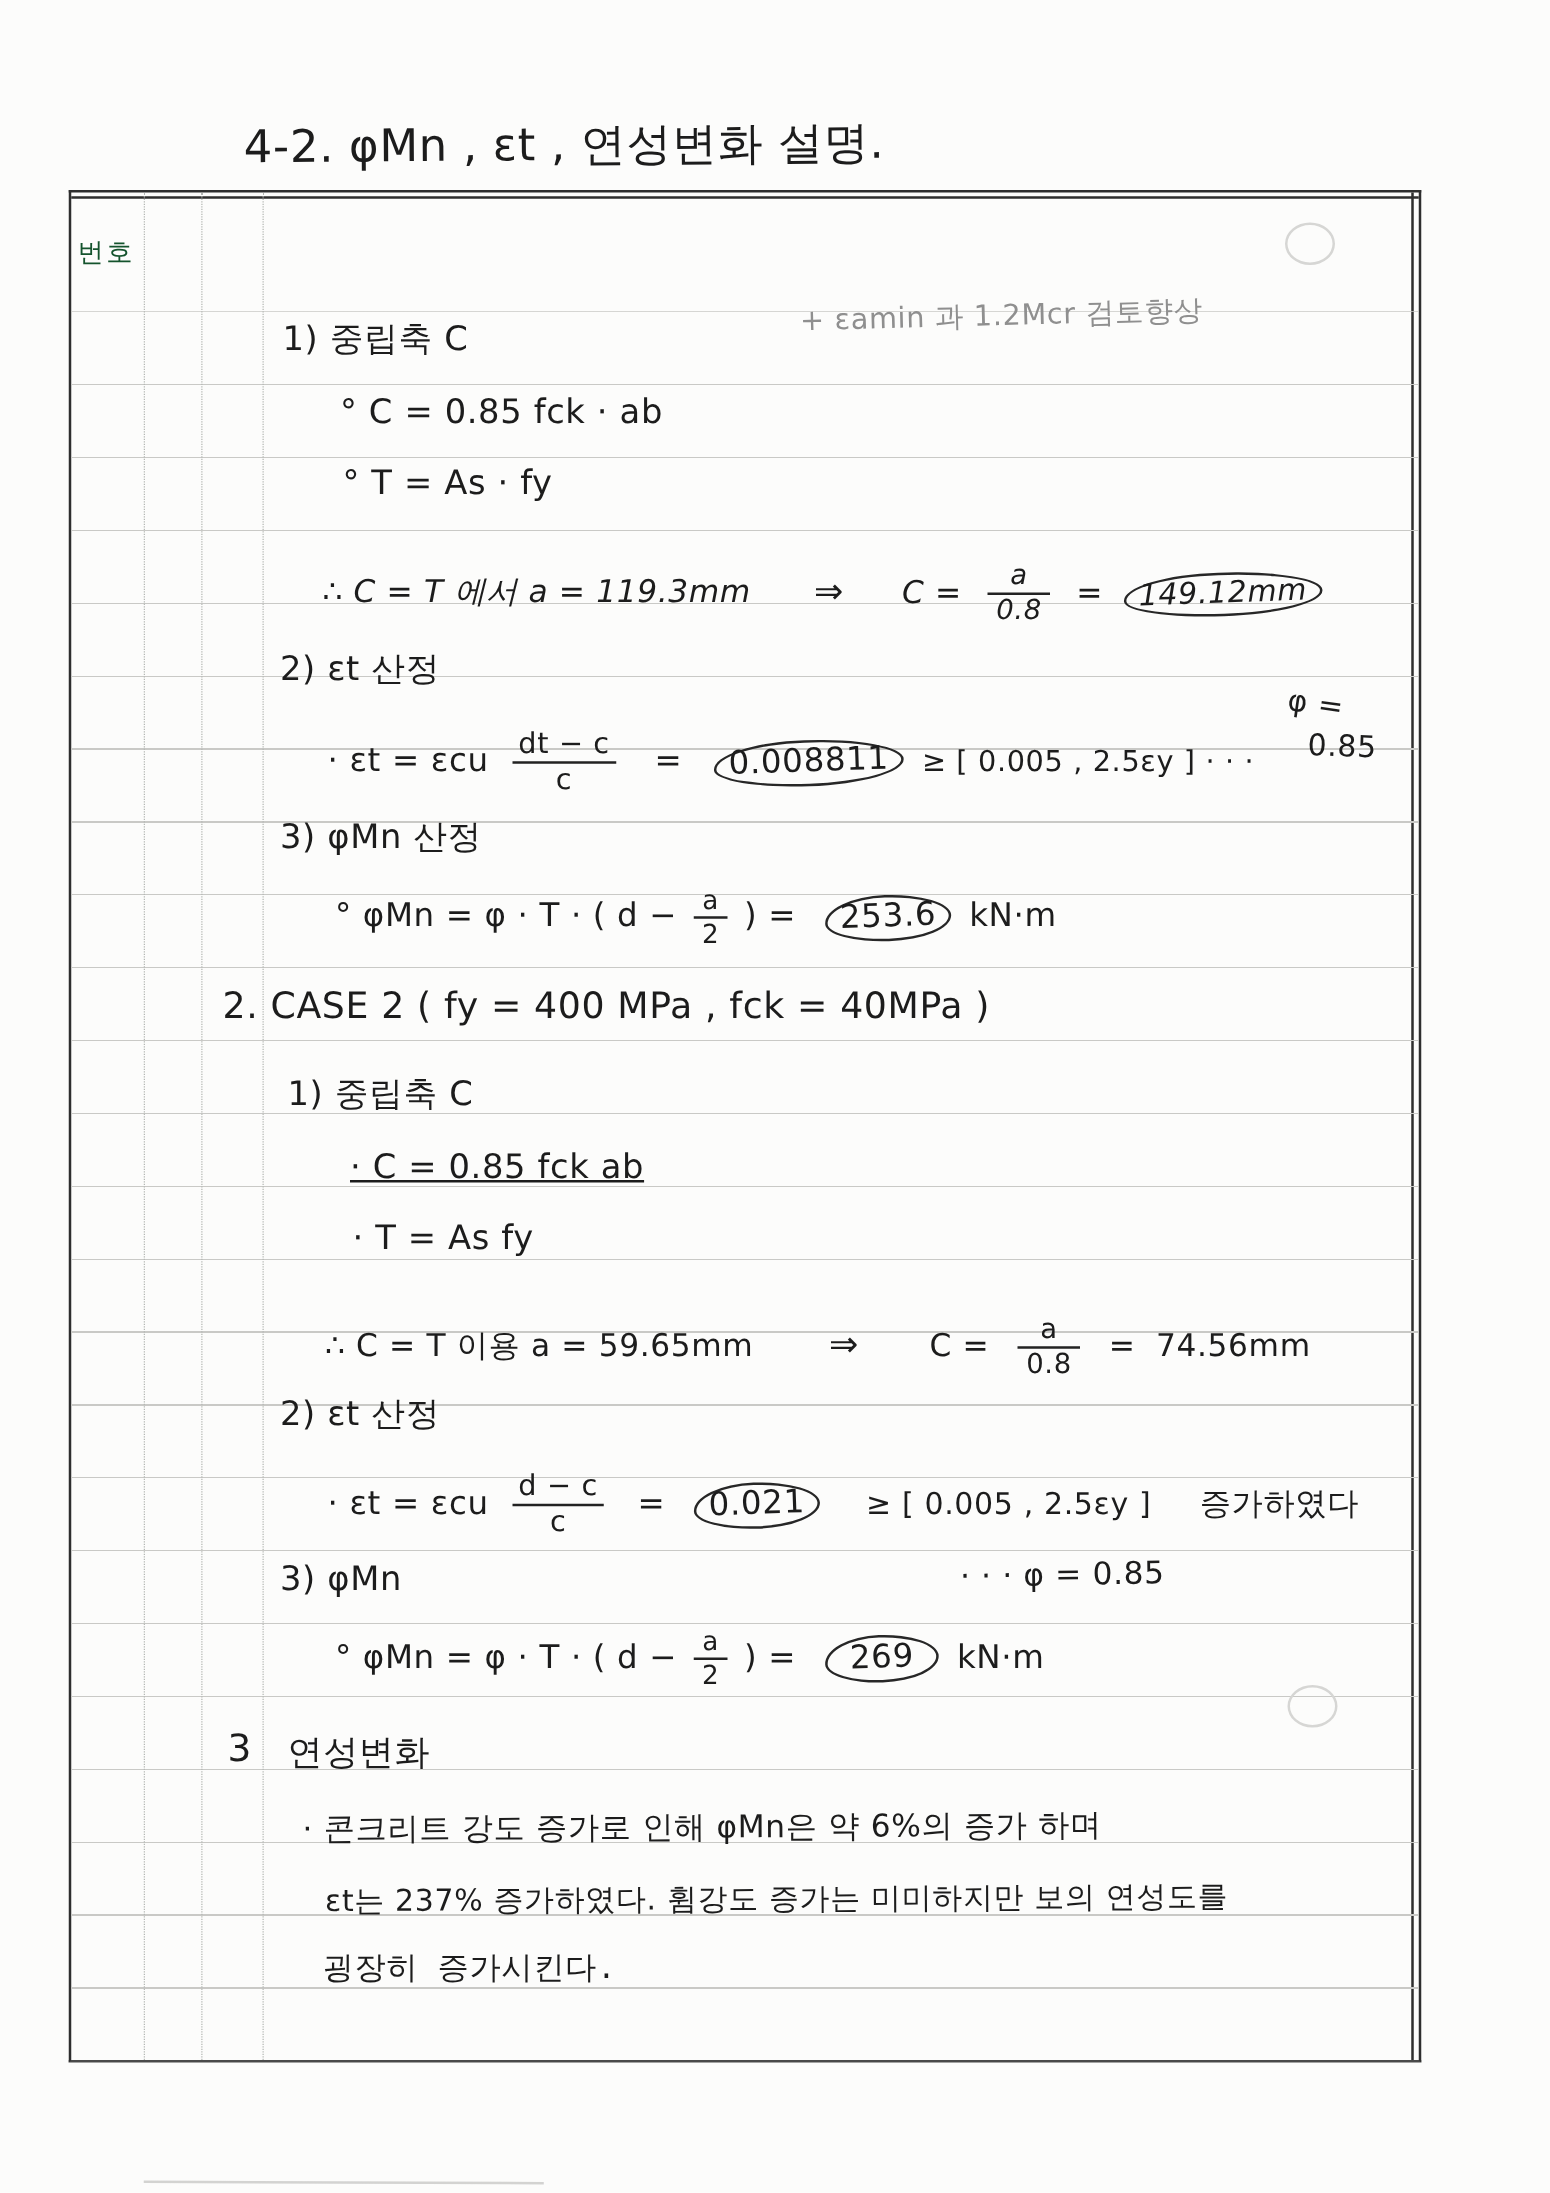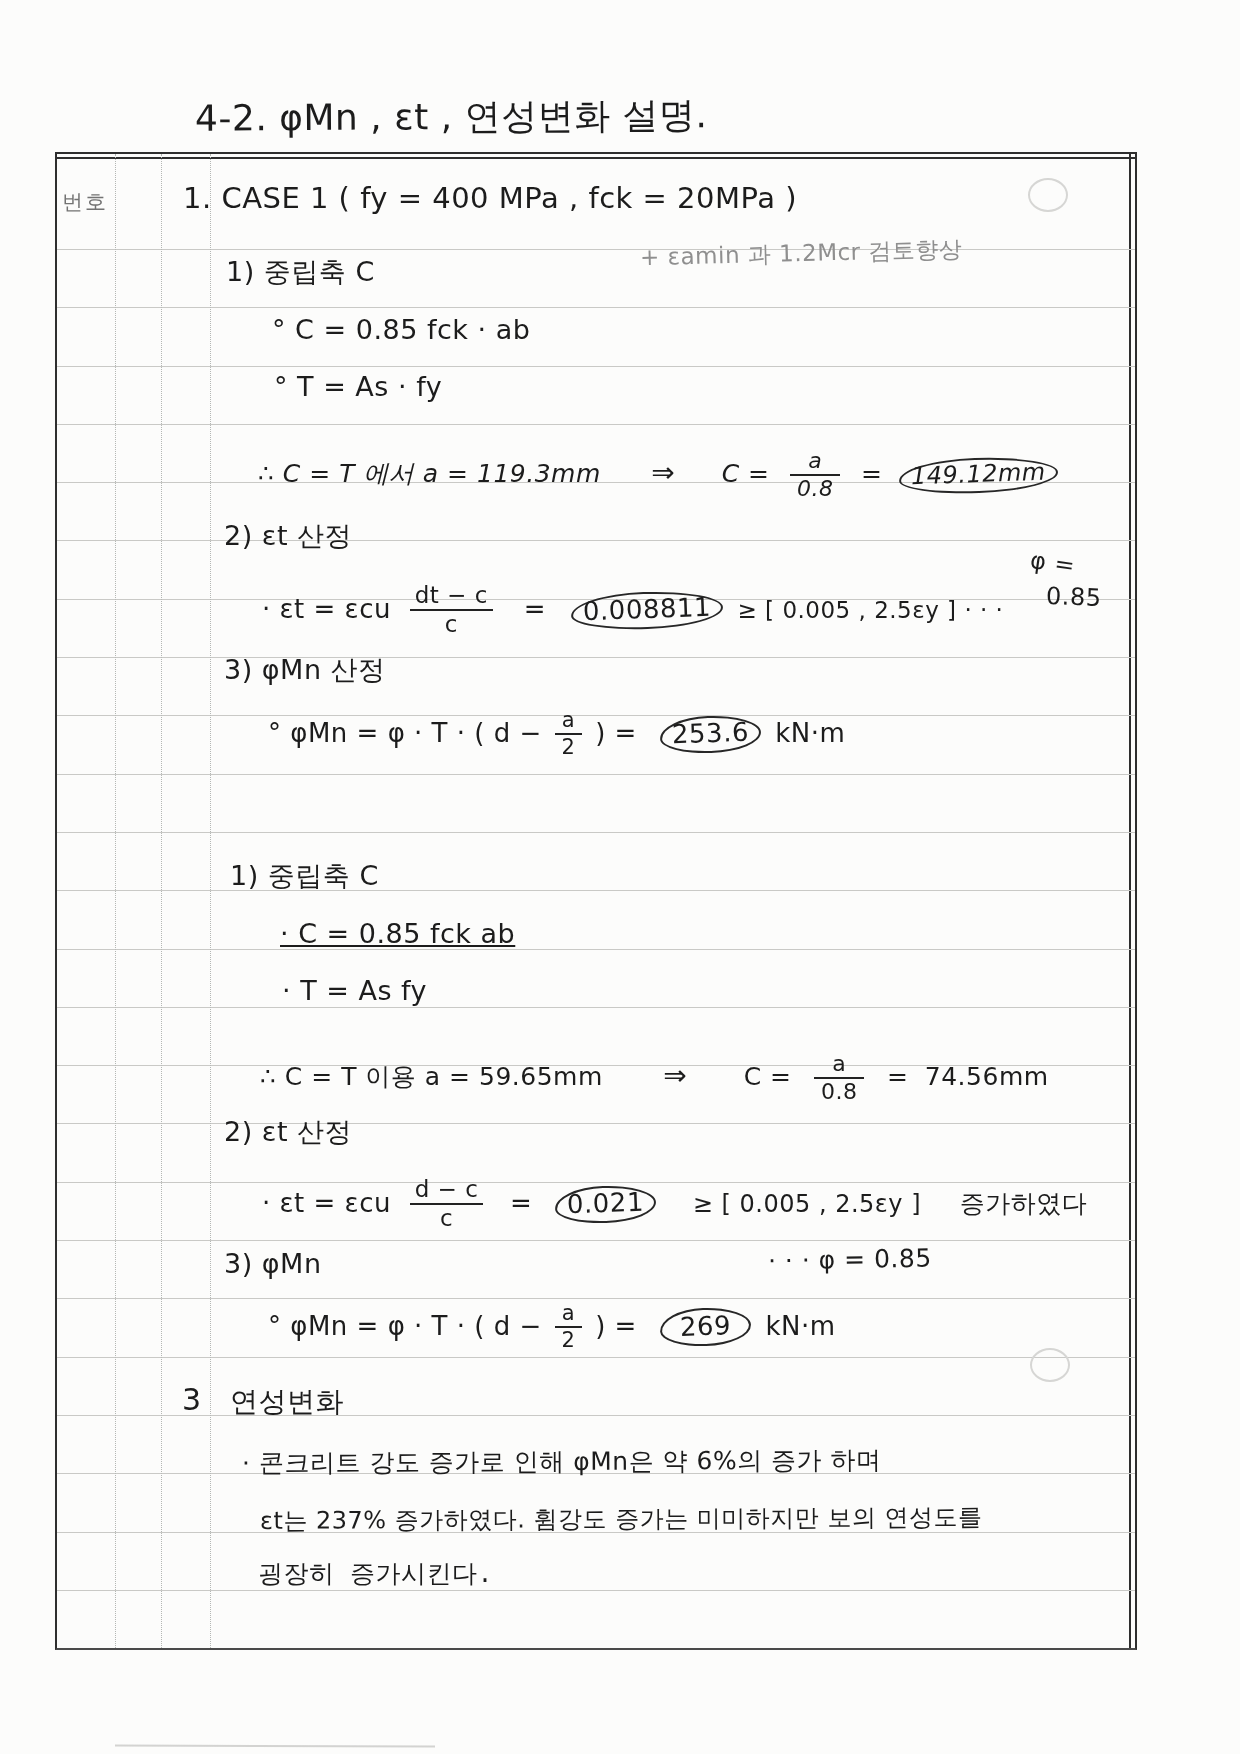--- a/index.html
+++ b/index.html
@@ -30,21 +30,21 @@
   .hl{position:absolute; white-space:nowrap; line-height:1.15; letter-spacing:.5px;}
   .pencil{color:#8f8f8f;}
   .circled{
     display:inline-block; border:2px solid #272727; padding:1px 10px 2px;
     border-radius:48% 52% 50% 50% / 58% 48% 52% 42%;
     transform:rotate(-2deg);
   }
   .frac{display:inline-block; text-align:center; vertical-align:middle; line-height:1;}
   .frac .num{display:block; padding:0 5px 2px;}
   .frac .den{display:block; border-top:2px solid #222; padding:2px 7px 0;}
-  .corner-label{position:absolute; left:62px; top:188px; font-size:21px; color:#737373; letter-spacing:2px;}
+  .corner-label{position:absolute; left:62px; top:188px; font-size:21px; color:#14532d; letter-spacing:2px;}
   .hole{position:absolute; width:36px; height:30px; border:2px solid #d6d6d4; border-radius:50%;}
   .scan-line{position:absolute; height:2px; background:#b7b7b5; opacity:.6;}
 </style>
 </head>
 <body>
 
 <div class="page">
 
   <div class="sheet">
     <div class="inner-top"></div>
@@ -56,21 +56,20 @@
   </div>
 
   <div class="hole" style="left:1028px; top:178px;"></div>
   <div class="hole" style="left:1030px; top:1348px;"></div>
   <div class="scan-line" style="left:115px; top:1745px; width:320px; transform:rotate(.2deg);"></div>
 
   <div class="corner-label">번호</div>
 
   <div class="hl" style="left:195px; top:96px; font-size:36px; transform:rotate(-.4deg);">4-2.  φMn ,  εt ,  연성변화 설명.</div>
 
-  <div class="hl" style="left:183px; top:182px; font-size:29px;">1.  CASE 1     ( fy = 400 MPa ,   fck = 20MPa )</div>
 
   <div class="hl" style="left:226px; top:256px; font-size:27px;">1)  중립축   C</div>
 
   <div class="hl pencil" style="left:640px; top:240px; font-size:23px; transform:rotate(-1.5deg);">+  εamin 과  1.2Mcr  검토향상</div>
 
   <div class="hl" style="left:272px; top:314px; font-size:27px;">°  C  =  0.85 fck · ab</div>
 
   <div class="hl" style="left:274px; top:371px; font-size:27px;">°  T  =  As · fy</div>
 
   <div class="hl" style="left:258px; top:450px; font-size:25px;font-style:italic;">
@@ -107,20 +106,21 @@
     <span>°  φMn =  φ · T · ( d −</span>
     <span class="frac" style="font-size:21px; margin-left:4px;">
       <span class="num">a</span>
       <span class="den">2</span>
     </span>
     <span style="margin-left:4px;">)  =</span>
     <span class="circled" style="margin-left:14px;">253.6</span>
     <span style="margin-left:6px;">kN·m</span>
   </div>
 
+  <div class="hl" style="left:178px; top:788px; font-size:29px;">2.  CASE 2    ( fy = 400 MPa ,   fck = 40MPa )</div>
 
   <div class="hl" style="left:230px; top:860px; font-size:27px;">1)  중립축  C</div>
 
   <div class="hl" style="left:280px; top:918px; font-size:27px;text-decoration:underline;">·  C = 0.85 fck ab</div>
 
   <div class="hl" style="left:282px; top:975px; font-size:27px;">·  T = As fy</div>
 
   <div class="hl" style="left:260px; top:1053px; font-size:25px;">
     <span>∴  C = T 이용     a =  59.65mm</span>
     <span style="margin-left:52px; font-size:28px;">⇒</span>

